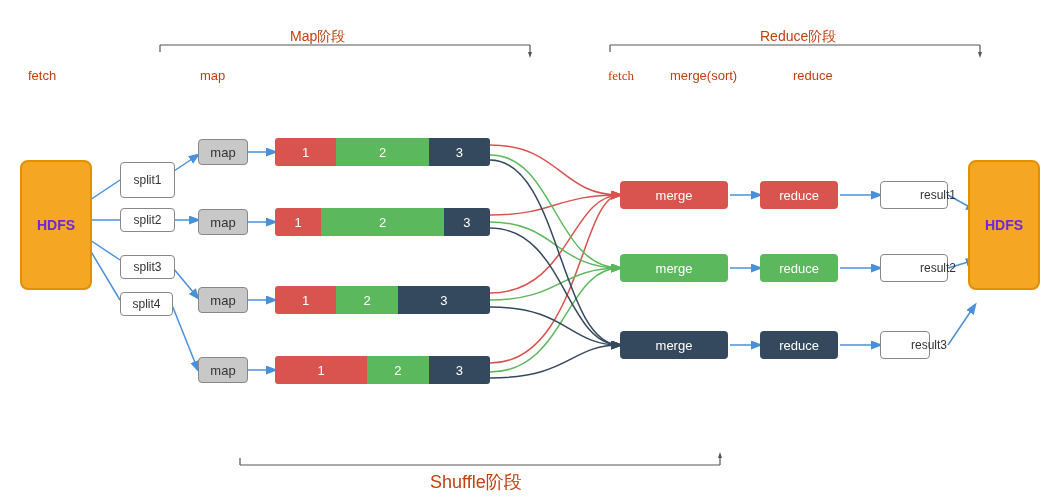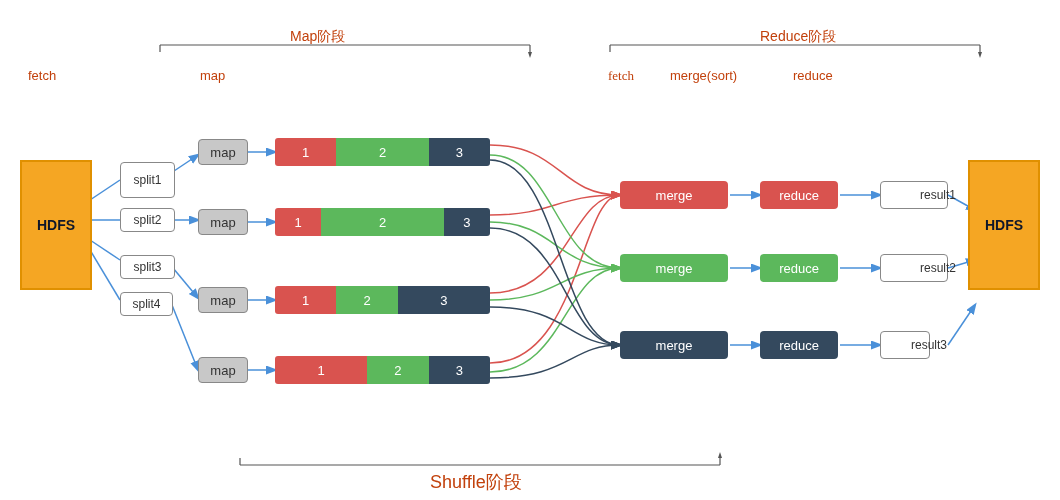--- a/index.html
+++ b/index.html
@@ -20,27 +20,27 @@
     .label-text {
       position: absolute;
       text-align: center;
       color: #c2410c;
       font-size: 13px;
     }
     .hdfs-box {
       position: absolute;
       background: #f5a623;
       border: 2px solid #e09000;
-      border-radius: 0;
+      border-radius: 8px;
       display: flex;
       align-items: center;
       justify-content: center;
       font-weight: bold;
       font-size: 14px;
-      color: #0f172a;
+      color: #6d28d9;
     }
     .split-box {
       position: absolute;
       background: #fff;
       border: 1.5px solid #888;
       border-radius: 4px;
       display: flex;
       align-items: center;
       justify-content: center;
       font-size: 12px;

